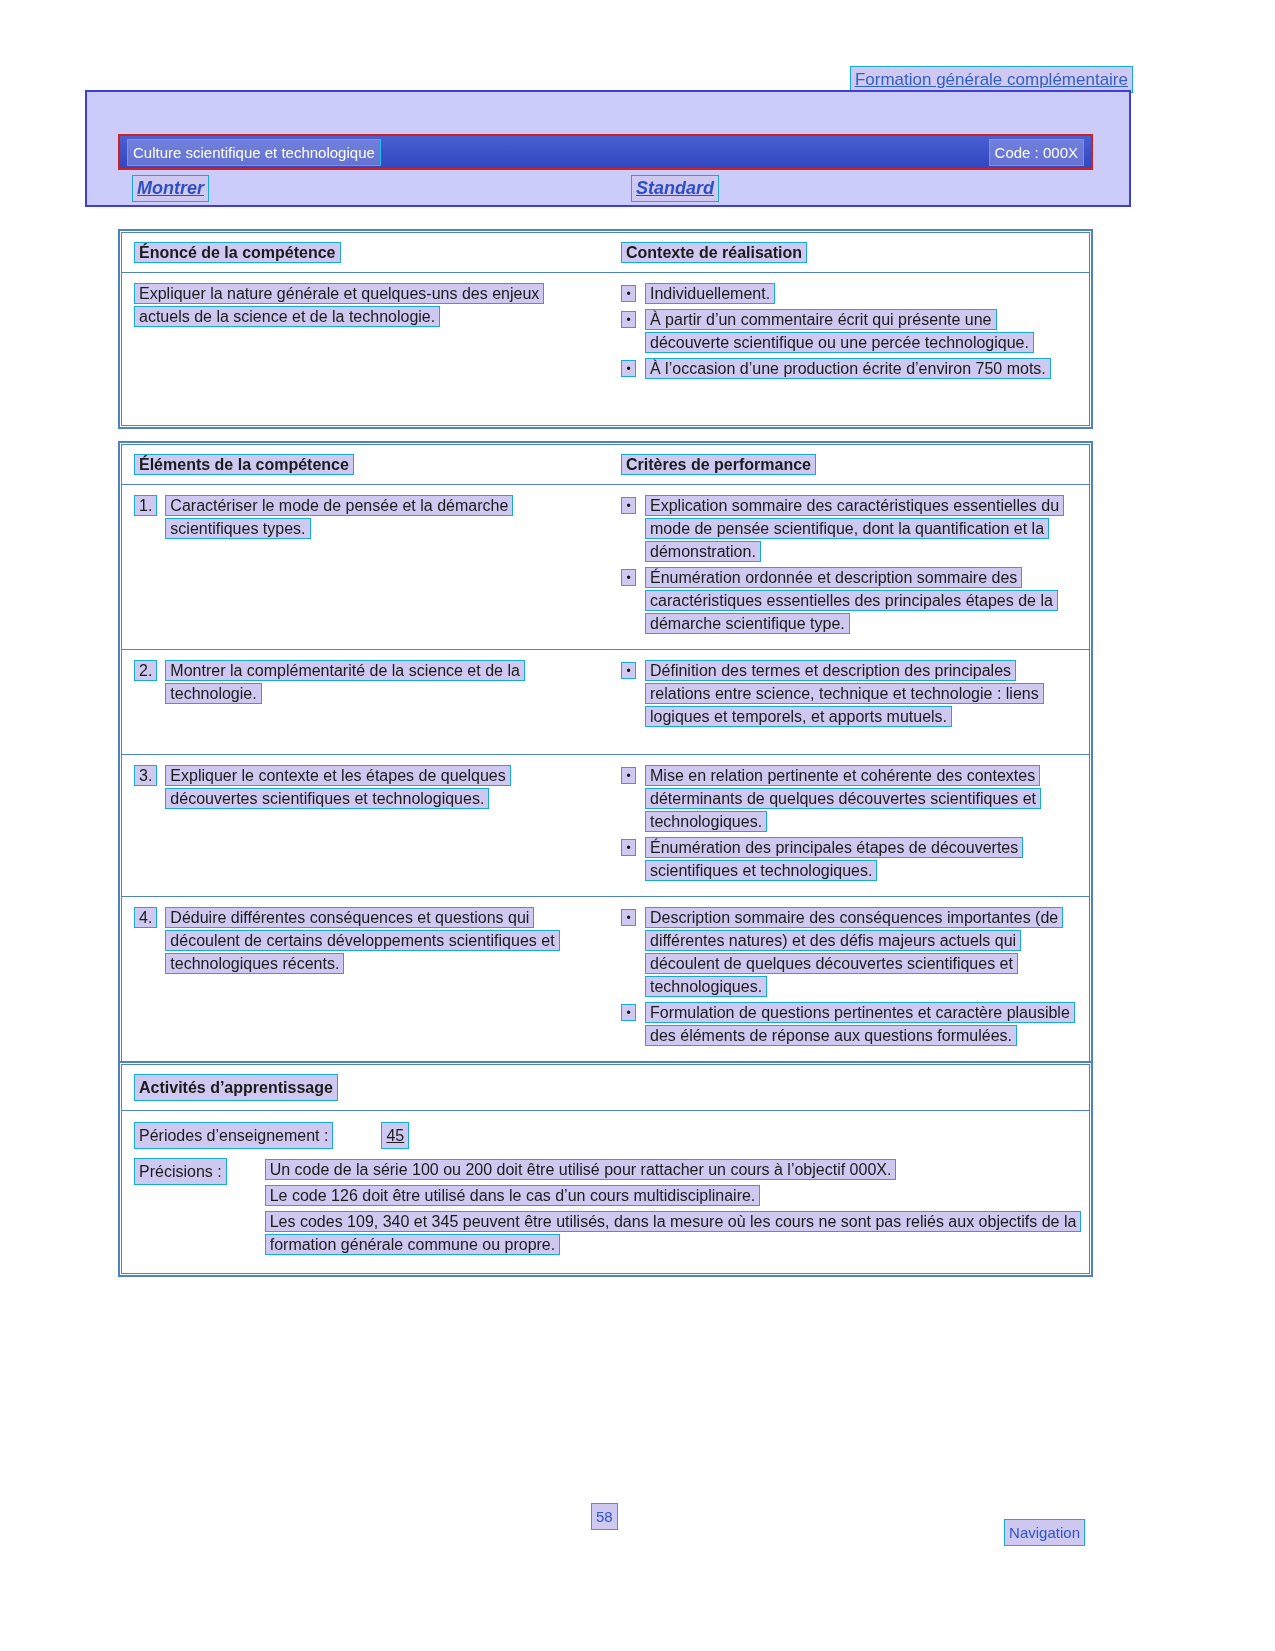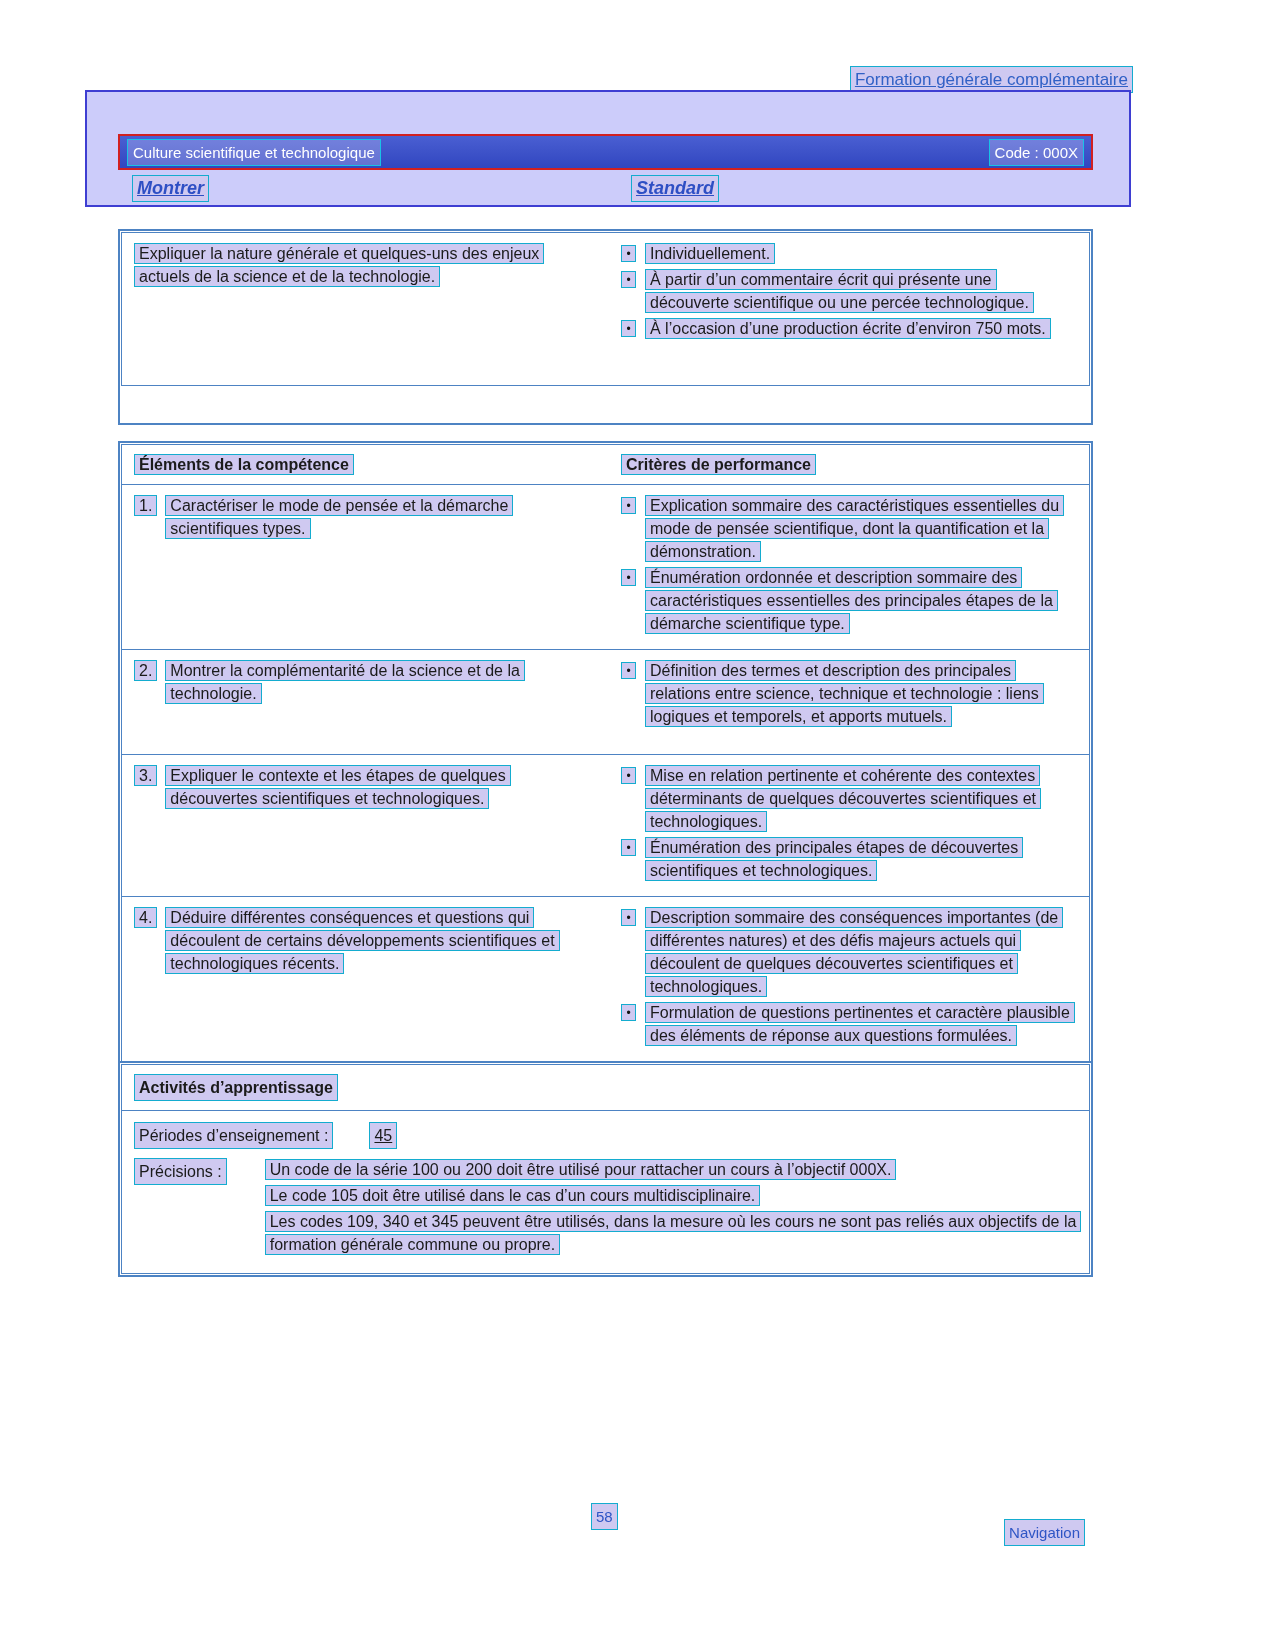--- a/index.html
+++ b/index.html
@@ -64,21 +64,21 @@
 
   .numbered { display:flex; }
   .num-box { flex:0 0 auto; margin-right:8px; }
   .ntext { flex:1; min-width:0; }
 
   .act-head {
     padding:9px 12px; border-bottom:1px solid #4d83c3;
     min-height:39px; display:flex; align-items:center; font-weight:bold;
   }
   .act-row { display:flex; align-items:flex-start; padding:5px 12px 4px; }
-  .v-periodes { margin-left:36px;text-decoration:underline; }
+  .v-periodes { margin-left:48px;text-decoration:underline; }
   .v-unites  { margin-left:52px; }
   .prec-lines { flex:1; min-width:0; margin-left:38px; }
   .prec-line { margin-bottom:3px; }
 
   .nav-link {
     position:absolute; top:1481px; right:190px;
     font-size:15px; color:#2f55c5; text-decoration:none; cursor:pointer;margin-top:38px;
   }
   .page-num { position:absolute; top:1503px; left:591px; font-size:15px; color:#2f55c5; }
 </style>
@@ -93,20 +93,24 @@
     <div class="title-bar">
       <span class="hl-bar">Culture scientifique et technologique</span>
       <span class="hl-bar">Code : 000X</span>
     </div>
     <span class="obj-label hl" style="left:45px">Montrer</span>
     <span class="obj-label hl" style="left:544px">Standard</span>
   </div>
 
   <div class="tbl" style="top:229px; min-height:196px;">
     <div class="tbl-inner">
+      <div class="grid tbl-head">
+        <div class="cell"><span class="hl bold">Énoncé de la compétence</span></div>
+        <div class="cell"><span class="hl bold">Contexte de réalisation</span></div>
+      </div>
       <div class="grid row" style="min-height:152px;">
         <div class="cell" style="padding-right:22px;">
           <span class="hl">Expliquer la nature générale et quelques-uns des enjeux actuels de la science et de la technologie.</span>
         </div>
         <div class="cell" style="padding-right:18px;">
           <div class="bullet-item">
             <span class="bullet hl">•</span>
             <div class="btext"><span class="hl">Individuellement.</span></div>
           </div>
           <div class="bullet-item">
@@ -211,21 +215,21 @@
       </div>
       <div style="padding:6px 0 10px;">
         <div class="act-row">
           <span class="hl">Périodes d’enseignement :</span>
           <span class="hl v-periodes">45</span>
         </div>
         <div class="act-row">
           <span class="hl">Précisions :</span>
           <div class="prec-lines">
             <div class="prec-line"><span class="hl">Un code de la série 100 ou 200 doit être utilisé pour rattacher un cours à l’objectif 000X.</span></div>
-            <div class="prec-line"><span class="hl">Le code 105 doit être utilisé dans le cas d’un cours multidisciplinaire.</span></div>
+            <div class="prec-line"><span class="hl">Le code 126 doit être utilisé dans le cas d’un cours multidisciplinaire.</span></div>
             <div class="prec-line"><span class="hl">Les codes 109, 340 et 345 peuvent être utilisés, dans la mesure où les cours ne sont pas reliés aux objectifs de la formation générale commune ou propre.</span></div>
           </div>
         </div>
       </div>
     </div>
   </div>
 
   <a class="nav-link hl">Navigation</a>
   <span class="page-num hl">58</span>
 

